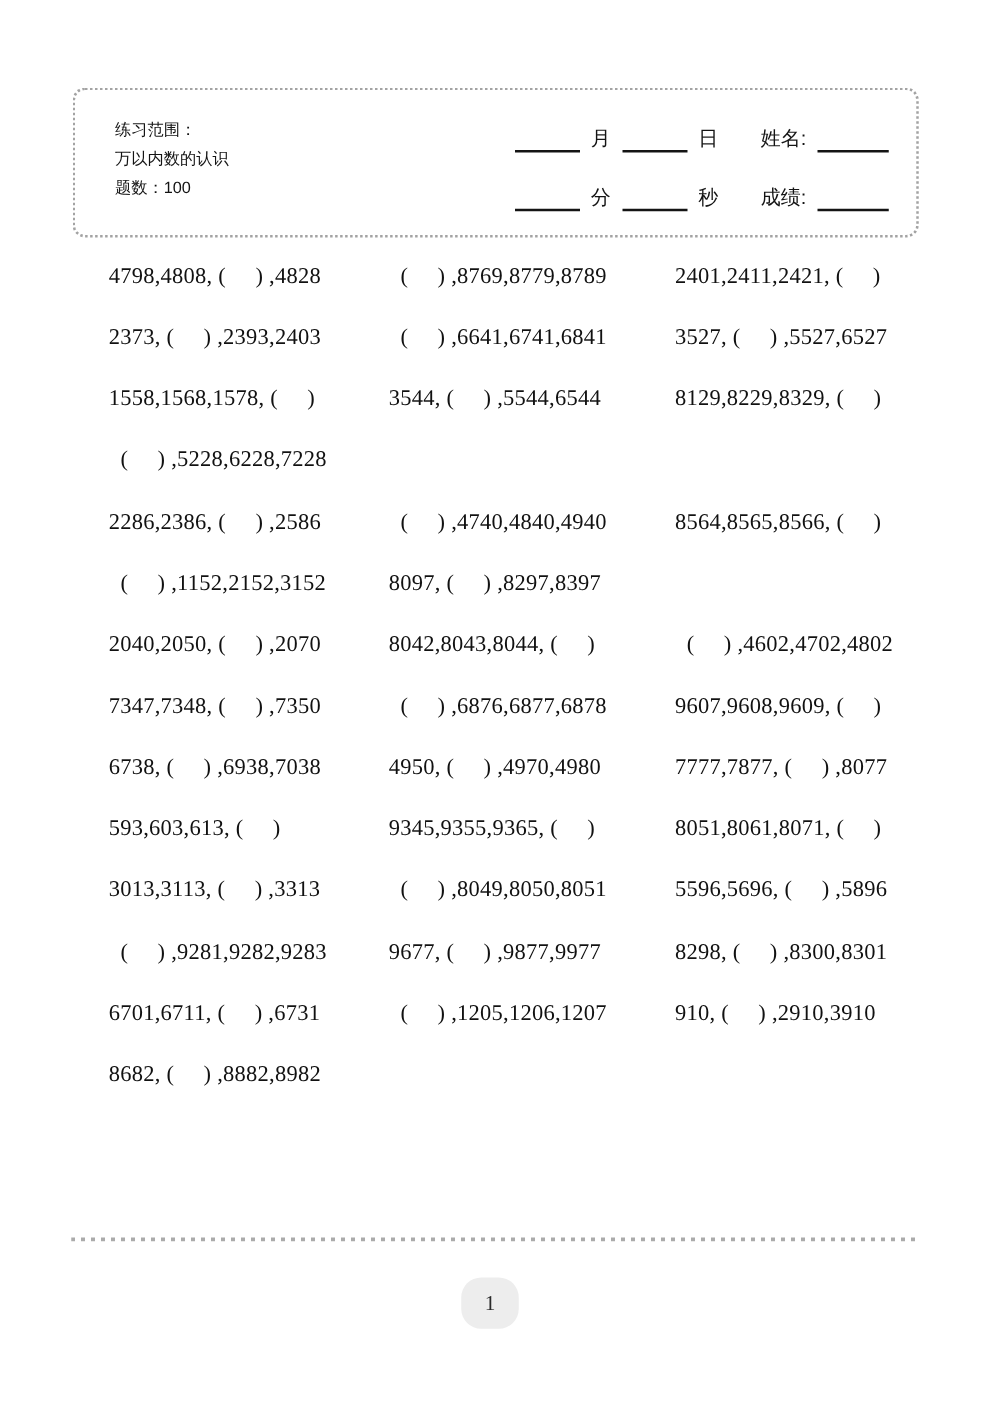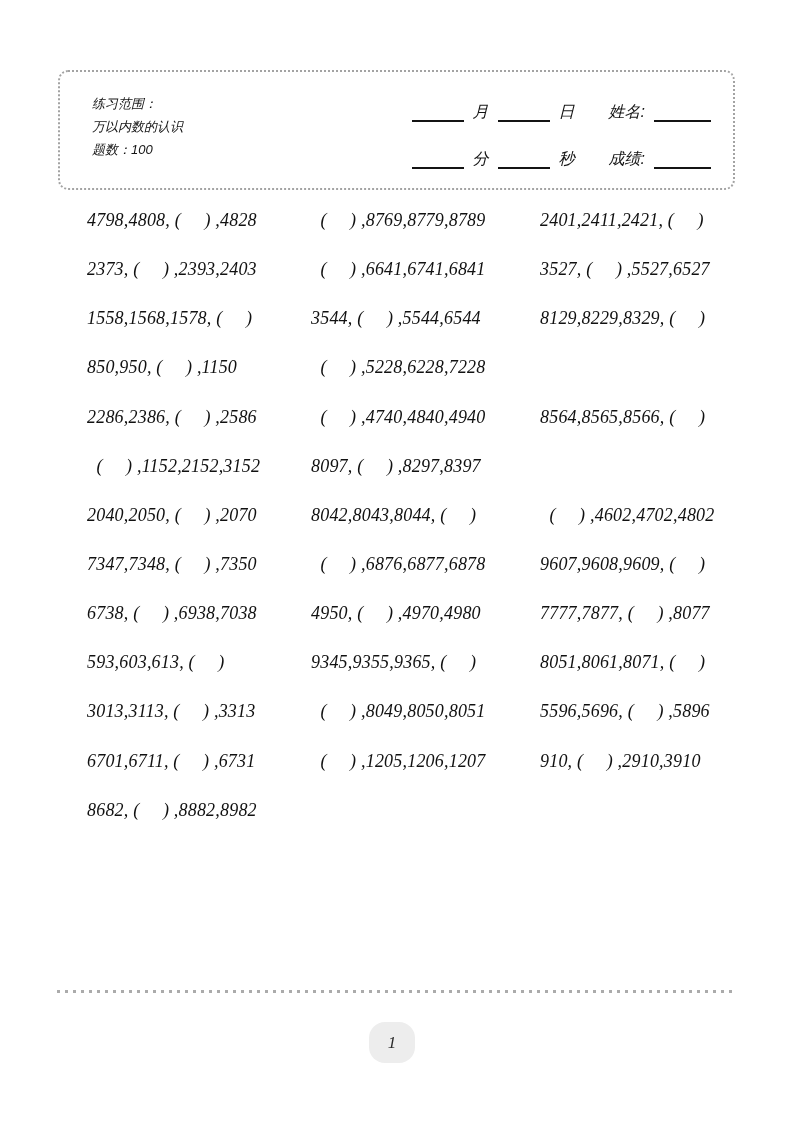--- a/index.html
+++ b/index.html
@@ -1,18 +1,18 @@
 <!DOCTYPE html>
 <html><head>
 <meta charset="utf-8">
 <style>
   html,body{margin:0;padding:0;background:#fff;}
   .page{
     position:relative;width:773px;height:1122px;background:#ffffff;
-    font-family:"Liberation Sans",sans-serif;color:#1a1a1a;overflow:hidden;font-style:italic;
+    font-family:"Liberation Sans",sans-serif;color:#1a1a1a;overflow:hidden;
   }
   
   .header-box{
     position:absolute;left:58px;top:70px;width:677px;height:120px;
     box-sizing:border-box;border:2px dotted #a3a3a3;border-radius:10px;
   }
   .hb-left{position:absolute;left:32px;top:20px;font-size:13px;line-height:23px;color:#141414;}
   .hb-left div{white-space:pre;}
   .hb-right{
     position:absolute;right:22px;top:30px;display:flex;flex-direction:column;gap:27px;
@@ -84,21 +84,20 @@
         <div class="pcell">2373, (     ) ,2393,2403</div>
         <div class="pcell">  (     ) ,6641,6741,6841</div>
         <div class="pcell">3527, (     ) ,5527,6527</div>
       </div>
       <div class="prow">
         <div class="pcell">1558,1568,1578, (     )</div>
         <div class="pcell">3544, (     ) ,5544,6544</div>
         <div class="pcell">8129,8229,8329, (     )</div>
       </div>
       <div class="prow">
-        <div class="pcell">850,950, (     ) ,1150</div>
         <div class="pcell">  (     ) ,5228,6228,7228</div>
       </div>
       <div class="prow">
         <div class="pcell">2286,2386, (     ) ,2586</div>
         <div class="pcell">  (     ) ,4740,4840,4940</div>
         <div class="pcell">8564,8565,8566, (     )</div>
       </div>
       <div class="prow">
         <div class="pcell">  (     ) ,1152,2152,3152</div>
         <div class="pcell">8097, (     ) ,8297,8397</div>
@@ -122,20 +121,25 @@
         <div class="pcell">593,603,613, (     )</div>
         <div class="pcell">9345,9355,9365, (     )</div>
         <div class="pcell">8051,8061,8071, (     )</div>
       </div>
       <div class="prow">
         <div class="pcell">3013,3113, (     ) ,3313</div>
         <div class="pcell">  (     ) ,8049,8050,8051</div>
         <div class="pcell">5596,5696, (     ) ,5896</div>
       </div>
       <div class="prow">
+        <div class="pcell">  (     ) ,9281,9282,9283</div>
+        <div class="pcell">9677, (     ) ,9877,9977</div>
+        <div class="pcell">8298, (     ) ,8300,8301</div>
+      </div>
+      <div class="prow">
         <div class="pcell">6701,6711, (     ) ,6731</div>
         <div class="pcell">  (     ) ,1205,1206,1207</div>
         <div class="pcell">910, (     ) ,2910,3910</div>
       </div>
       <div class="prow">
         <div class="pcell">8682, (     ) ,8882,8982</div>
       </div>
     </div>
 
   <div class="bottom-divider"></div>

